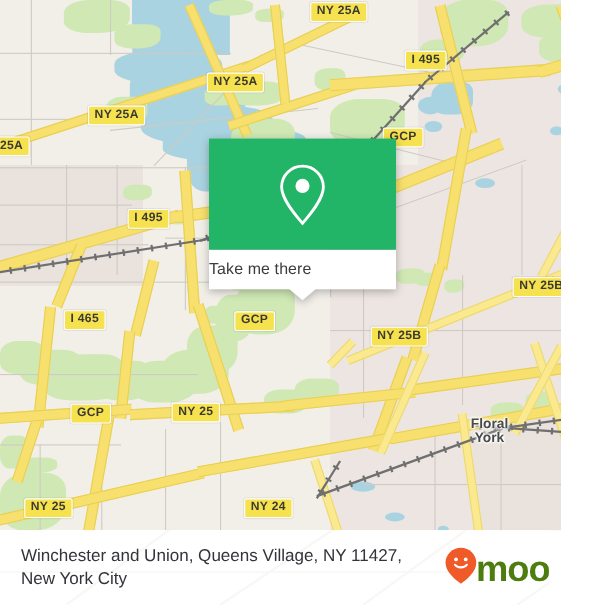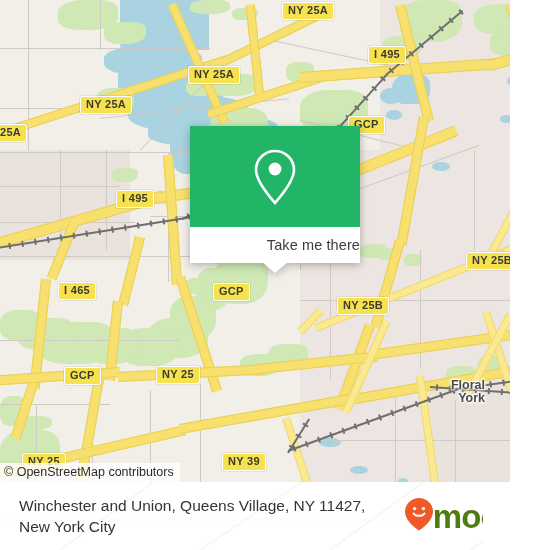--- a/index.html
+++ b/index.html
@@ -45,36 +45,36 @@
   
   #card{
     position:absolute;left:190px;top:126px;width:170px;
     filter:drop-shadow(0 2px 4px rgba(0,0,0,.28));
   }
   #card-top{
     height:101px;background:#22b567;position:relative;
     display:flex;align-items:center;justify-content:center;
   }
   #card-bottom{
-    height:36px;background:#ffffff;display:flex;align-items:center;justify-content:flex-end;
+    height:36px;background:#ffffff;display:flex;align-items:center;justify-content:flex-start;
   }
   #card-bottom span{
     font-size:14.5px;color:#3c3c3c;letter-spacing:.1px;
   }
   #card-tail{
     position:absolute;left:72px;top:136px;width:0;height:0;
     border-left:13px solid transparent;border-right:13px solid transparent;
     border-top:11px solid #ffffff;
   }
   .pin-svg{display:block;}
 
   
   #footer{
     position:absolute;left:0;top:482px;width:483px;height:68px;
-    background:#ffffff;overflow:hidden;
+    background:#ffffff;overflow:hidden;padding-left:16px;
   }
   #footer-watermark{position:absolute;left:0;top:-482px;width:550px;height:550px;opacity:.10;}
   #footer-inner{
     position:absolute;left:0;top:0;width:550px;height:68px;
     display:flex;align-items:center;justify-content:space-between;
     padding:0 14px 0 19px;box-sizing:border-box;
   }
   #footer-text{
     color:#33333a;font-size:15.5px;line-height:21px;max-width:400px;
   }
@@ -345,28 +345,27 @@
         <div class="shield" style="left: 348px; top: 116px;">GCP</div>
         <div class="shield" style="left: 116px; top: 190px;">I 495</div>
         <div class="shield" style="left: 466px; top: 252px;">NY 25B</div>
         <div class="shield" style="left: 58px; top: 282px;">I 465</div>
         <div class="shield" style="left: 213px; top: 283px;">GCP</div>
         <div class="shield" style="left: 337px; top: 297px;">NY 25B</div>
         <div class="shield" style="left: 526px; top: 318px;">NY 2</div>
         <div class="shield" style="left: 64px; top: 367px;">GCP</div>
         <div class="shield" style="left: 156px; top: 366px;">NY 25</div>
         <div class="shield" style="left: 22px; top: 453px;">NY 25</div>
-        <div class="shield" style="left: 222px; top: 453px;">NY 39</div>
-        <div class="placelbl" style="left: 405px; top: 379px; width: 80px; text-align: right;">
+        <div class="shield" style="left: 222px; top: 453px;">NY 24</div>
+        <div class="placelbl" style="left: 405px; top: 379px; width: 80px;">
           <div>Floral</div>
           <div>York</div>
         </div>
       </div>
 
-    <div id="attrib">© OpenStreetMap contributors</div>
   </div>
 
   <div id="card">
     <div id="card-top">
       <span>
         <svg class="pin-svg" width="46" height="58" viewBox="0 0 46 58" aria-hidden="true">
           <path d="M23 3 C12.5 3 4 11.4 4 21.8 C4 33.5 17 48 23 55 C29 48 42 33.5 42 21.8 C42 11.4 33.5 3 23 3 Z" fill="none" stroke="#ffffff" stroke-width="2.6"></path>
           <circle cx="23" cy="21" r="6.4" fill="#ffffff"></circle>
         </svg>
       </span>

